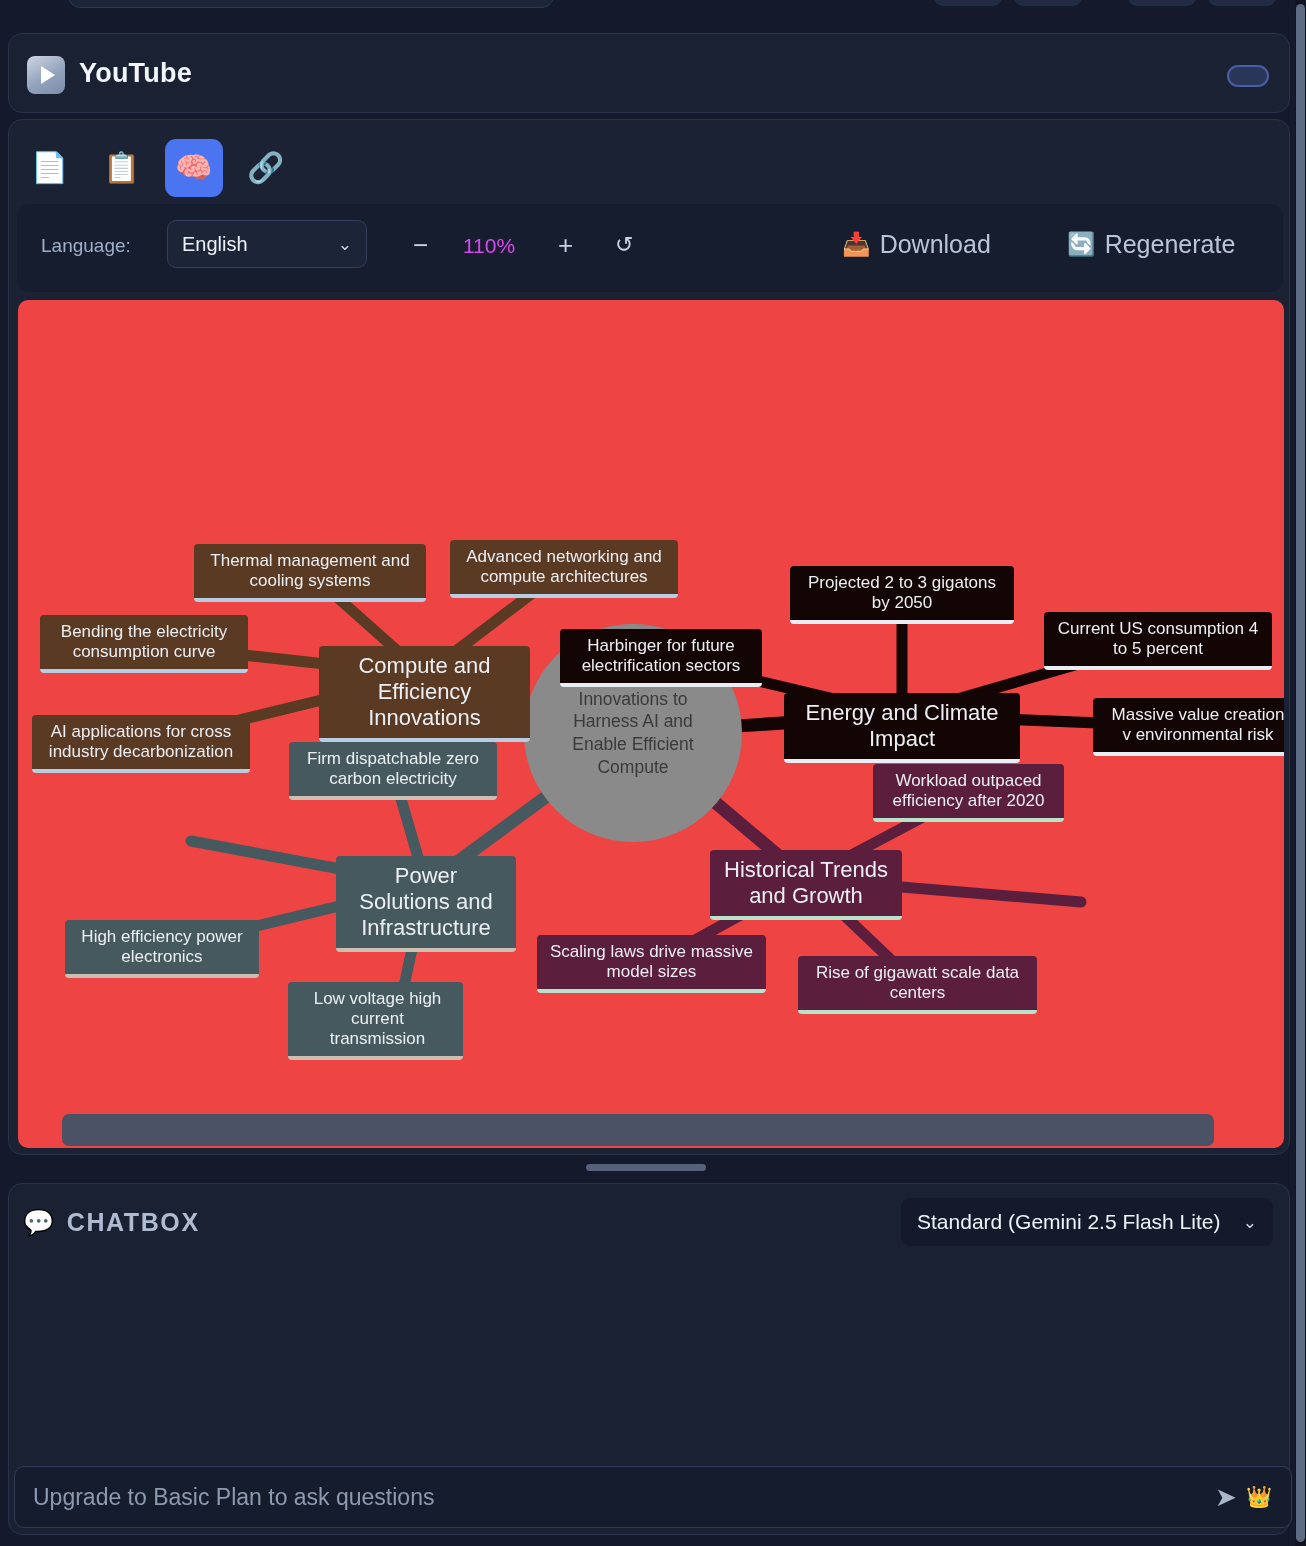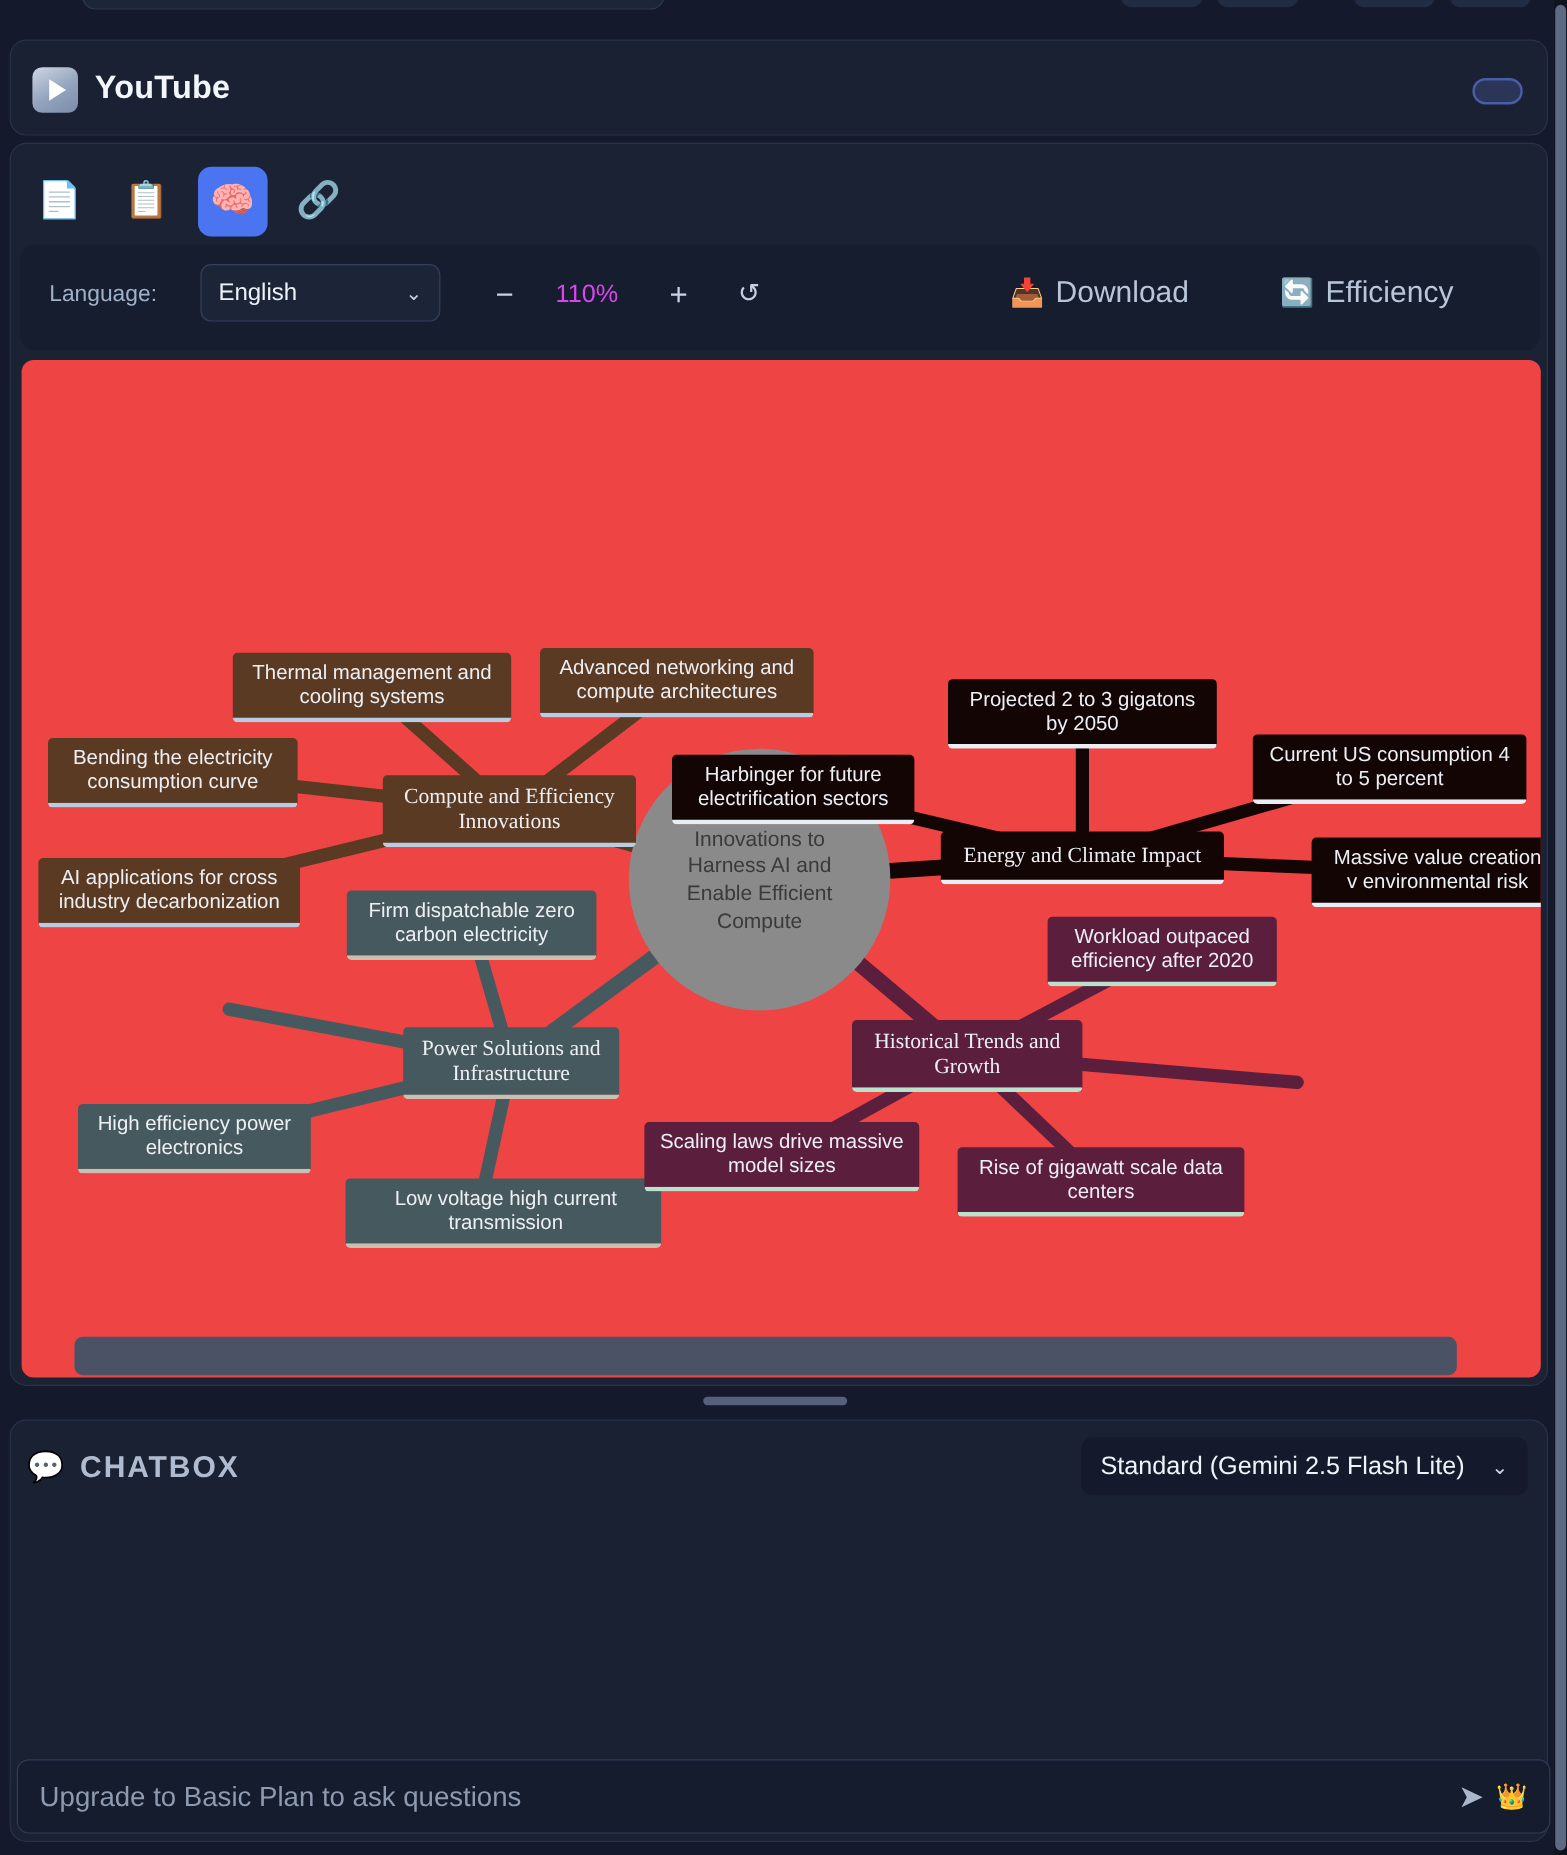--- a/index.html
+++ b/index.html
@@ -96,21 +96,21 @@
   .node {
     position:absolute; color:#eceff4; text-align:center;
     display:flex; align-items:center; justify-content:center;
     padding:7px 12px; line-height:1.18; border-radius:4px;
     font-size:17px;
   }
   .node.brown  { background:#5a3a23; border-bottom:4px solid #b9cde2; }
   .node.teal   { background:#46595e; border-bottom:4px solid #cbbfb2; }
   .node.maroon { background:#5b1e3c; border-bottom:4px solid #b9e2cd; }
   .node.dark   { background:#140505; border-bottom:4px solid #e9eef5; }
-  .node.hub { font-size:18px;font-family:Liberation Serif, serif; }
+  .node.hub { font-size:22px; }
 
   #center-node {
     position:absolute; left:506px; top:504px; width:218px; height:218px;
     border-radius:50%; background:#8a8a8a; color:#3a3a3a;
     display:flex; align-items:center; justify-content:center;
     text-align:center; font-size:17.5px; line-height:1.3; padding:0 22px;
   }
 
   
   #hscroll {
@@ -201,21 +201,21 @@
     <div id="zoom-val">110%</div>
     <div class="zoombtn" id="zoom-plus">+</div>
     <div id="zoom-reset">↺</div>
 
     <div class="tbtn" id="btn-download">
       <span class="gi">📥</span>
       <span>Download</span>
     </div>
     <div class="tbtn" id="btn-regen">
       <span class="gi">🔄</span>
-      <span>Efficiency</span>
+      <span>Regenerate</span>
     </div>
   </div>
 
   <div id="canvas">
     <svg id="edges" width="1266" height="810" style="position: absolute; left: 0px; top: 0px; z-index: 1;">
         <line x1="615" y1="433" x2="406.5" y2="375" stroke="#5a3a23" stroke-width="13" stroke-linecap="round"></line>
         <line x1="406.5" y1="375" x2="292" y2="273" stroke="#5a3a23" stroke-width="11" stroke-linecap="round"></line>
         <line x1="406.5" y1="375" x2="546" y2="269" stroke="#5a3a23" stroke-width="11" stroke-linecap="round"></line>
         <line x1="406.5" y1="375" x2="126" y2="344" stroke="#5a3a23" stroke-width="11" stroke-linecap="round"></line>
         <line x1="406.5" y1="375" x2="123" y2="444" stroke="#5a3a23" stroke-width="11" stroke-linecap="round"></line>
@@ -268,21 +268,21 @@
         </div>
         <div class="node teal" style="left: 271px; top: 442px; width: 208px; min-height: 58px;">
           <span>Firm dispatchable zero carbon electricity</span>
         </div>
         <div class="node teal hub" style="left: 318px; top: 556px; width: 180px; min-height: 58px;">
           <span>Power Solutions and Infrastructure</span>
         </div>
         <div class="node teal" style="left: 47px; top: 620px; width: 194px; min-height: 58px;">
           <span>High efficiency power electronics</span>
         </div>
-        <div class="node teal" style="left: 270px; top: 682px; width: 263px; min-height: 58px; padding-left: 16px;">
+        <div class="node teal" style="left: 270px; top: 682px; width: 175px; min-height: 58px; padding-left: 16px;">
           <span>Low voltage high current transmission</span>
         </div>
         <div class="node maroon" style="left: 855px; top: 464px; width: 191px; min-height: 58px;">
           <span>Workload outpaced efficiency after 2020</span>
         </div>
         <div class="node maroon hub" style="left: 692px; top: 550px; width: 192px; min-height: 58px;">
           <span>Historical Trends and Growth</span>
         </div>
         <div class="node maroon" style="left: 519px; top: 635px; width: 229px; min-height: 58px;">
           <span>Scaling laws drive massive model sizes</span>

